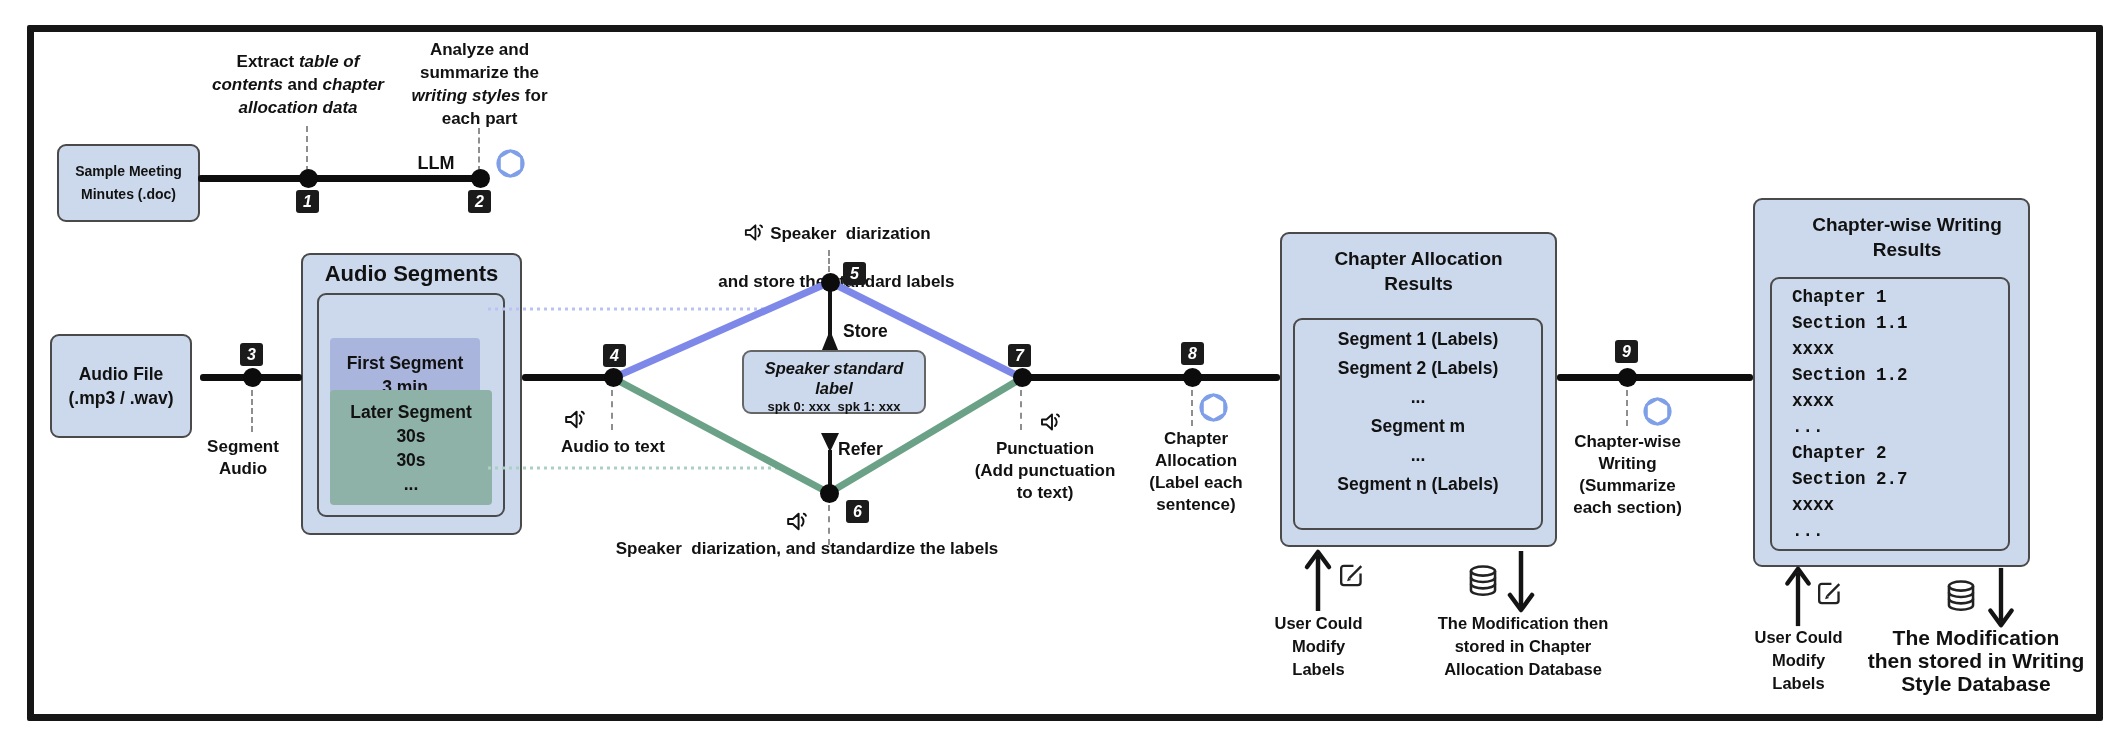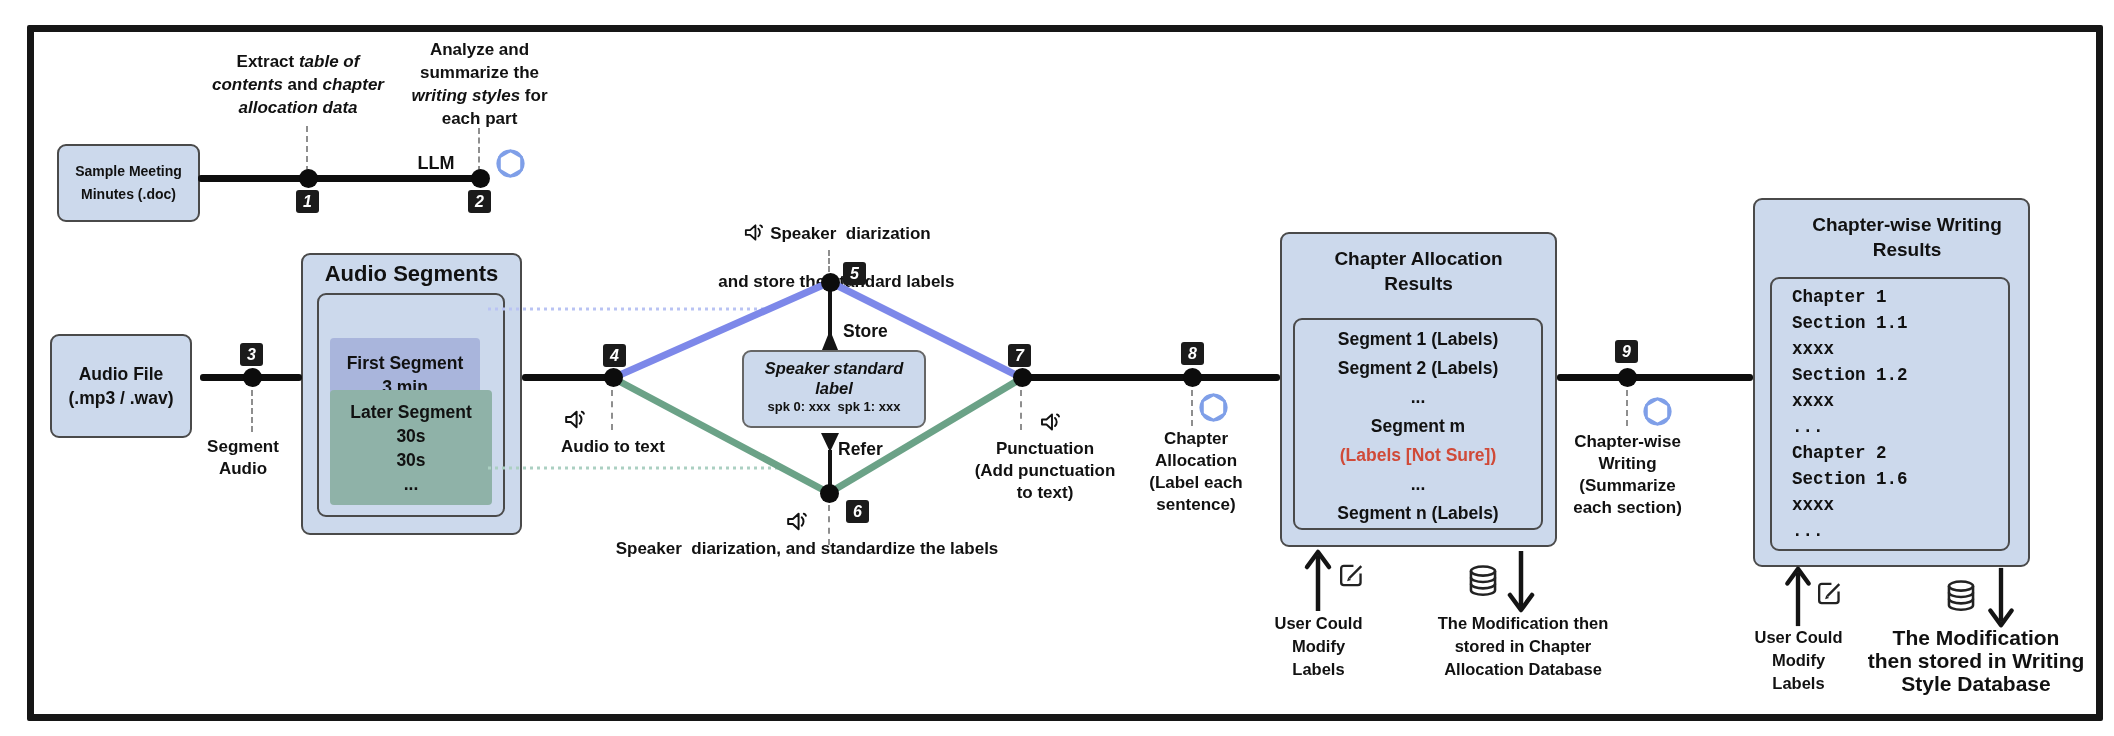--- a/index.html
+++ b/index.html
@@ -111,21 +111,21 @@
       <path d="M17 8 A 5.5 5.5 0 0 1 17 16" fill="none" stroke="#111" stroke-width="1.9" stroke-linecap="round"></path>
       <path d="M19 4.5 A 2.5 2.5 0 0 1 21 6.5" fill="none" stroke="#111" stroke-width="1.9" stroke-linecap="round"></path>
     </svg><span style="white-space:pre;">Speaker  diarization</span><br>
     <span>and store the standard labels</span>
   </div>
   <div class="vdash" style="left:828px;top:250px;height:22px;"></div>
   <div class="dot" style="left:821px;top:273px;"></div>
   <div class="badge" style="left:843px;top:262px;">5</div>
   <div class="lbl" style="left:843px;top:320px;width:70px;font-size:17.5px;text-align:left;">Store</div>
 
-  <div class="box" style="left:742px;top:350px;width:184px;height:78px;border-color:#666;z-index:5;">
+  <div class="box" style="left:742px;top:350px;width:184px;height:64px;border-color:#666;z-index:5;">
     <div style="text-align:center;font-weight:700;font-style:italic;font-size:16.5px;line-height:20px;margin-top:6px;white-space:pre-wrap;">Speaker standard
 label</div>
     <div style="text-align:center;font-weight:700;font-size:13px;margin-top:1px;white-space:pre;">spk 0: xxx  spk 1: xxx</div>
   </div>
   <div class="lbl" style="left:838px;top:438px;width:70px;font-size:17.5px;text-align:left;">Refer</div>
 
   <div class="dot" style="left:820px;top:484px;"></div>
   <div class="badge" style="left:846px;top:500px;">6</div>
   <div class="vdash" style="left:828px;top:505px;height:40px;"></div>
   <svg class="icon" style="left:784px;top:509px;" width="25" height="25" viewBox="0 0 24 24">
@@ -168,21 +168,20 @@
 
   <div class="box" style="left:1280px;top:232px;width:277px;height:315px;"></div>
   <div class="title2" style="left:1280px;top:246px;width:277px;font-size:19px;line-height:25px;">Chapter Allocation
 Results</div>
   <div class="inner-box" style="left:1293px;top:318px;width:250px;height:212px;"></div>
   <div class="rows" style="left:1293px;top:325px;width:250px;text-align:center;font-size:17.5px;line-height:29px;">
     <div>Segment 1 (Labels)</div>
     <div>Segment 2 (Labels)</div>
     <div>...</div>
     <div>Segment m</div>
-    <div class="red-row">(Labels [Not Sure])</div>
     <div>...</div>
     <div>Segment n (Labels)</div>
   </div>
 
   <div class="hline" style="left:1557px;top:374px;width:196px;"></div>
   <div class="badge" style="left:1615px;top:340px;">9</div>
   <div class="dot" style="left:1618px;top:368px;"></div>
   <div class="vdash" style="left:1626px;top:390px;height:36px;"></div>
   <svg class="icon" style="left:1642px;top:396px;" width="31" height="31" viewBox="-15 -15 30 30">
     <g fill="none" stroke="#7f9fe8" stroke-width="2.5" stroke-linecap="round">
@@ -204,21 +203,21 @@
 Results</div>
   <div class="inner-box" style="left:1770px;top:277px;width:240px;height:274px;"></div>
   <div class="rows" style="left:1792px;top:284px;width:200px;text-align:left;font-size:17.5px;line-height:26px;font-family:Liberation Mono, monospace;">
     <div>Chapter 1</div>
     <div>Section 1.1</div>
     <div>xxxx</div>
     <div>Section 1.2</div>
     <div>xxxx</div>
     <div>...</div>
     <div>Chapter 2</div>
-    <div>Section 1.6</div>
+    <div>Section 2.7</div>
     <div>xxxx</div>
     <div>...</div>
   </div>
 
   <svg class="icon" style="left:1303px;top:548px;" width="30" height="66" viewBox="0 0 30 66">
     <line x1="15" y1="63" x2="15" y2="8" stroke="#141414" stroke-width="4.5"></line>
     <path d="M4 19 L15 4 L26 19" fill="none" stroke="#141414" stroke-width="4.5" stroke-linecap="round" stroke-linejoin="round"></path>
   </svg>
   <svg class="icon" style="left:1336px;top:560px;" width="31" height="31" viewBox="0 0 24 24">
     <path d="M13.5 4.5 H6 a2 2 0 0 0 -2 2 v11 a2 2 0 0 0 2 2 h11 a2 2 0 0 0 2 -2 V10.5" fill="none" stroke="#222" stroke-width="1.8"></path>

